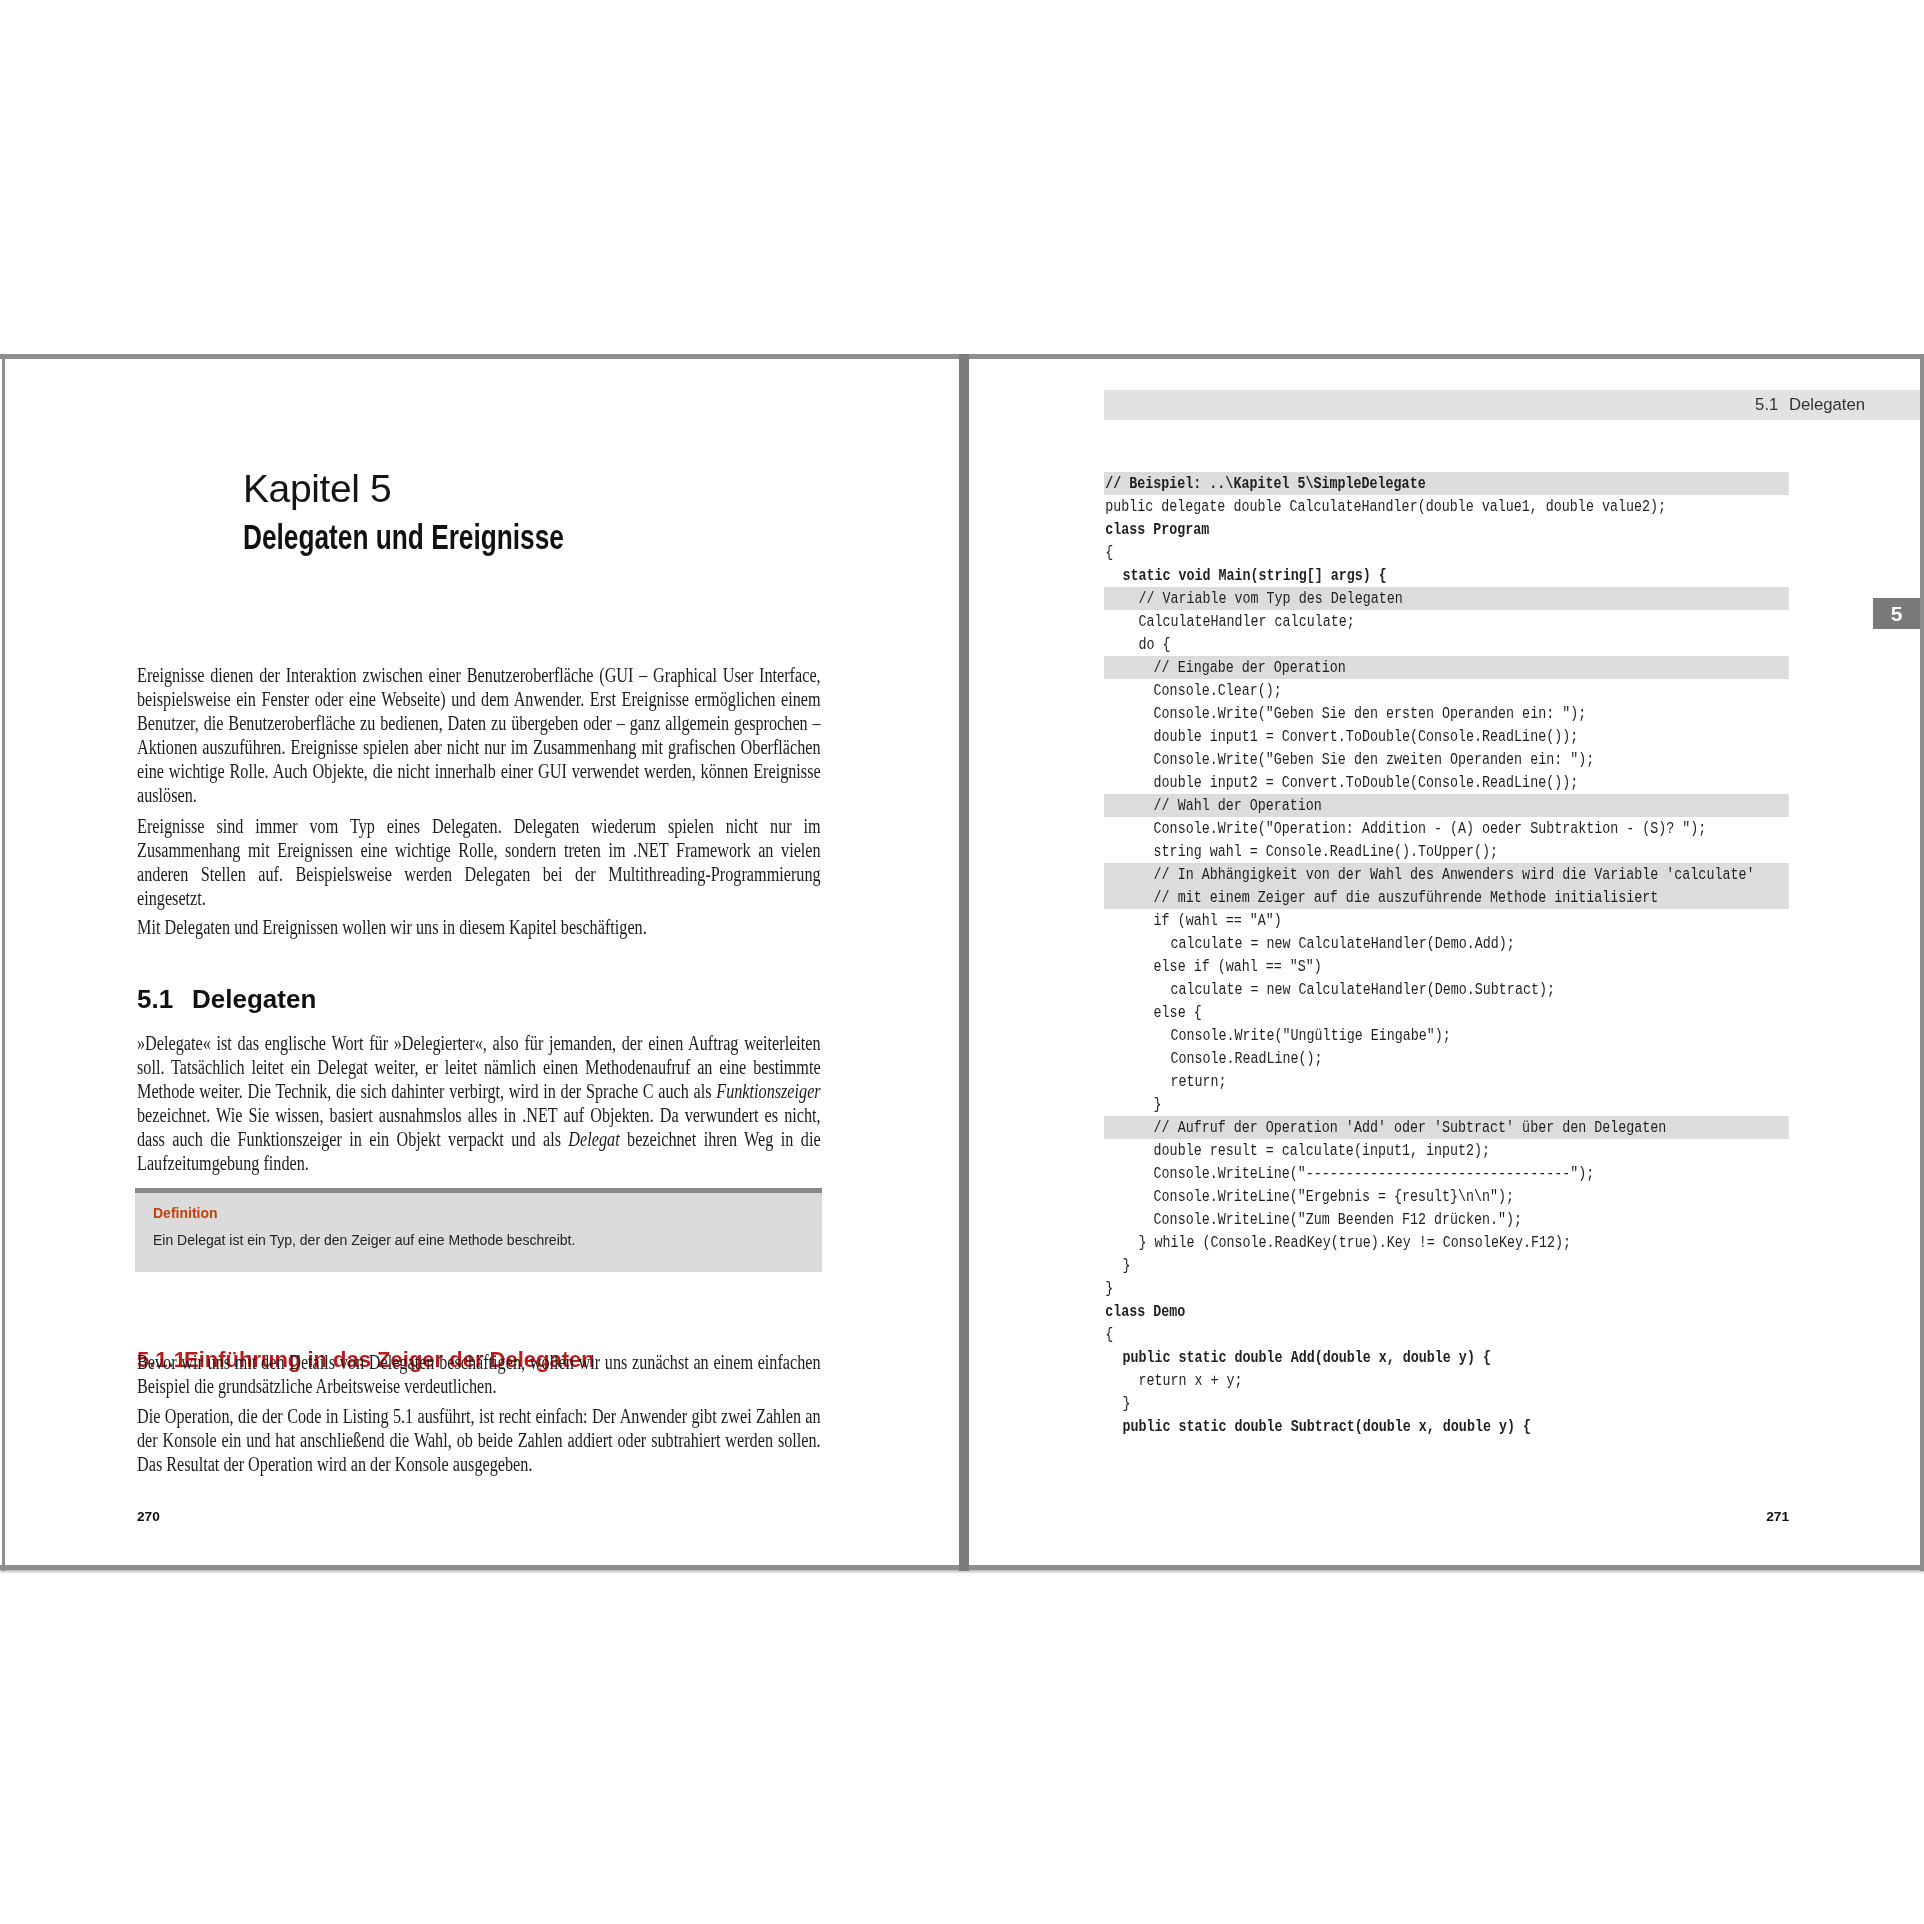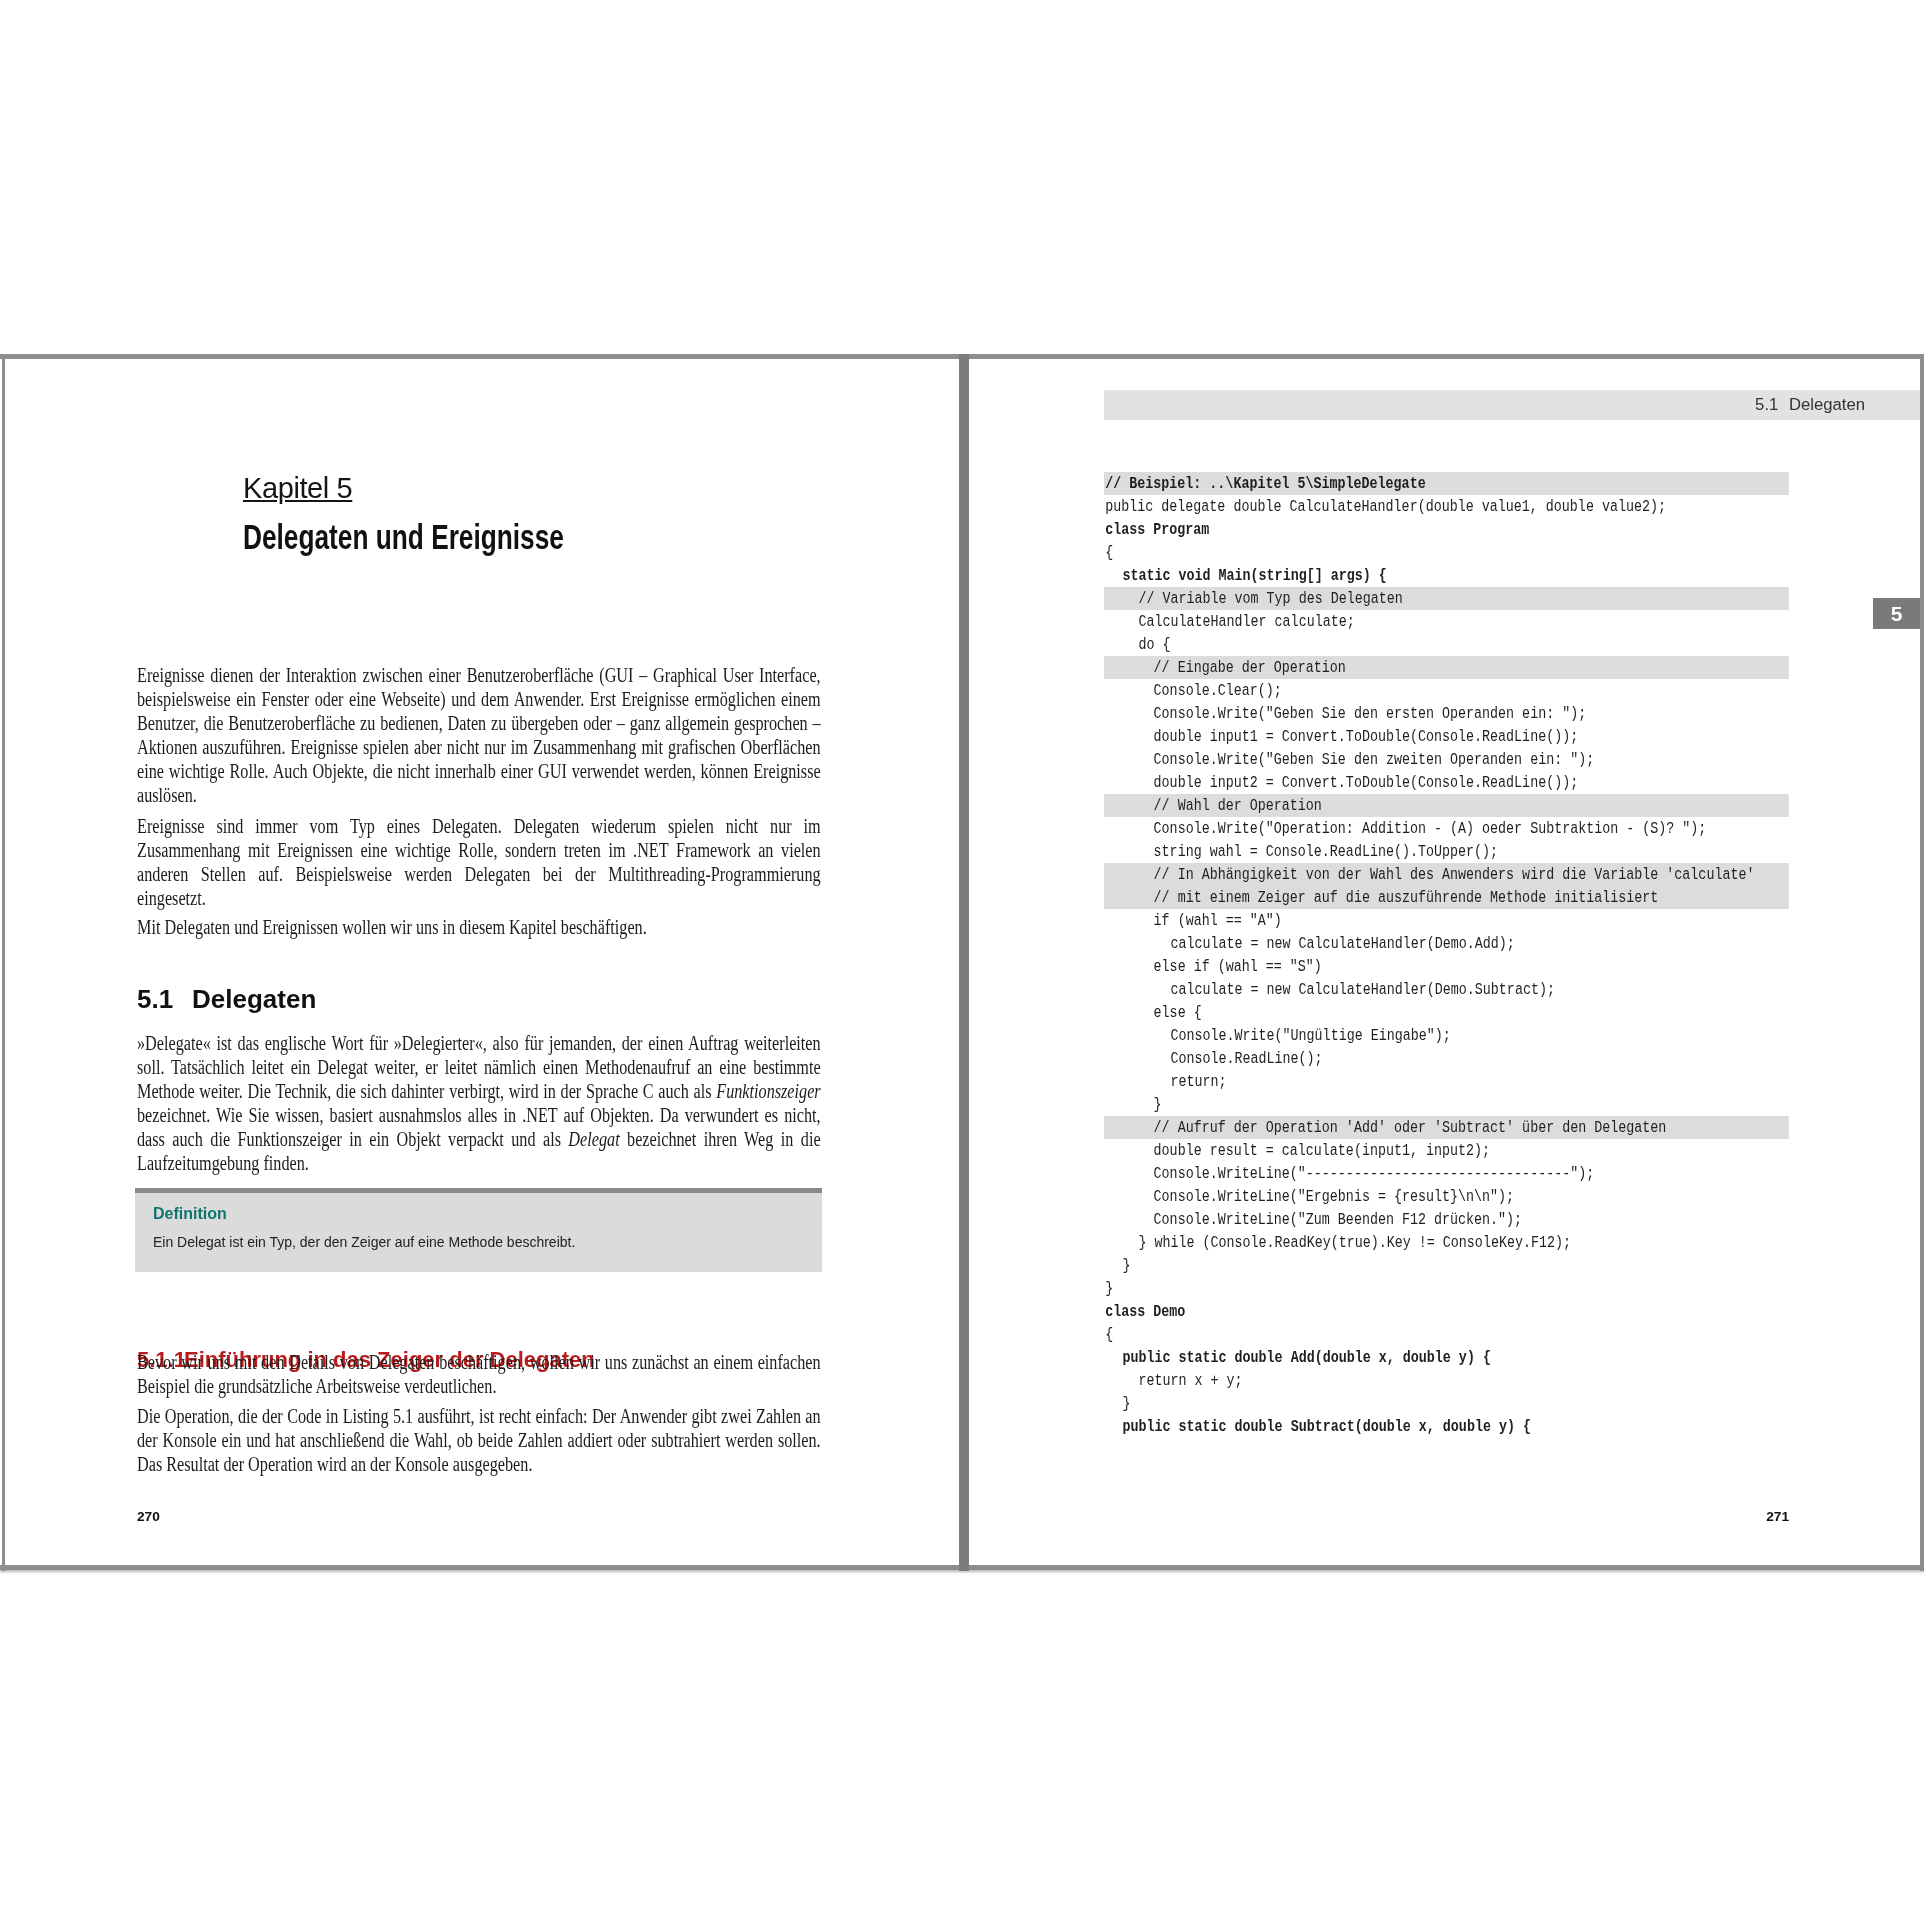--- a/index.html
+++ b/index.html
@@ -17,34 +17,34 @@
           font-family:"Liberation Sans",sans-serif;color:var(--text);}
   .abs{position:absolute;}
   .rule{position:absolute;background:var(--frame);}
   .rule-top{left:0;top:354px;width:1925px;height:4.6px;}
   .rule-bottom{left:0;top:1565px;width:1925px;height:5.3px;box-shadow:0 2.3px 2.3px rgba(0,0,0,0.25);}
   .rule-left{left:1.5px;top:354px;width:3.8px;height:1217px;}
   .rule-right{left:1920px;top:354px;width:3.8px;height:1217px;}
   .gutter{left:959px;top:354px;width:10px;height:1217px;background:var(--divider);}
 
   
-  .kicker{left:243px;top:471px;font-size:29px;font-weight:400;line-height:35px;letter-spacing:-0.4px;color:#151515;text-decoration:underline;}
+  .kicker{left:243px;top:471px;font-size:39px;font-weight:400;line-height:35px;letter-spacing:-0.4px;color:#151515;}
   .chapter-title{left:243px;top:516px;margin:0;font-size:35px;font-weight:700;line-height:41px;
                  white-space:nowrap;transform:scaleX(0.75);transform-origin:0 0;color:#111;}
   .para{position:absolute;left:137px;width:844px;margin:0;transform:scaleX(0.81);transform-origin:0 0;
         font-family:"Liberation Serif",serif;font-size:20px;line-height:24px;text-align:justify;color:#1c1c1c;}
   .para em{font-style:italic;}
   .h2{left:137px;top:984px;display:flex;font-size:26px;font-weight:700;line-height:30px;color:#111;}
   .h2 .num{width:55px;flex:none;}
   .h3{left:137px;top:1313px;display:flex;font-size:22px;font-weight:700;line-height:27px;color:#b91c1c;margin-top:33px;}
   .h3 .num{width:47px;flex:none;}
   .defbox{left:135px;top:1188px;width:687px;}
   .defbox .bar{height:5.3px;background:var(--definition-rule);}
   .defbox .body{background:var(--definition-bg);height:67px;padding:12px 23px 0 18px;box-sizing:content-box;}
-  .defbox .label{font-size:16px;font-weight:700;color:#0f766e;}
+  .defbox .label{font-size:14px;font-weight:700;color:#c2410c;}
   .defbox .text{margin-top:10.6px;font-size:14px;color:#222;}
   .pageno{font-size:13.7px;font-weight:700;color:#111;}
   .pageno-left{left:137px;top:1509px;text-align:right;}
   .pageno-right{left:1104px;top:1509px;width:685px;text-align:right;}
 
   
   .running-header{left:1104px;top:390px;width:816px;height:30px;background:var(--header-bar);
                   display:flex;align-items:center;justify-content:flex-end;padding-right:55px;
                   box-sizing:border-box;font-size:16.7px;color:#333;}
   .running-header .num{margin-right:10.6px;}

